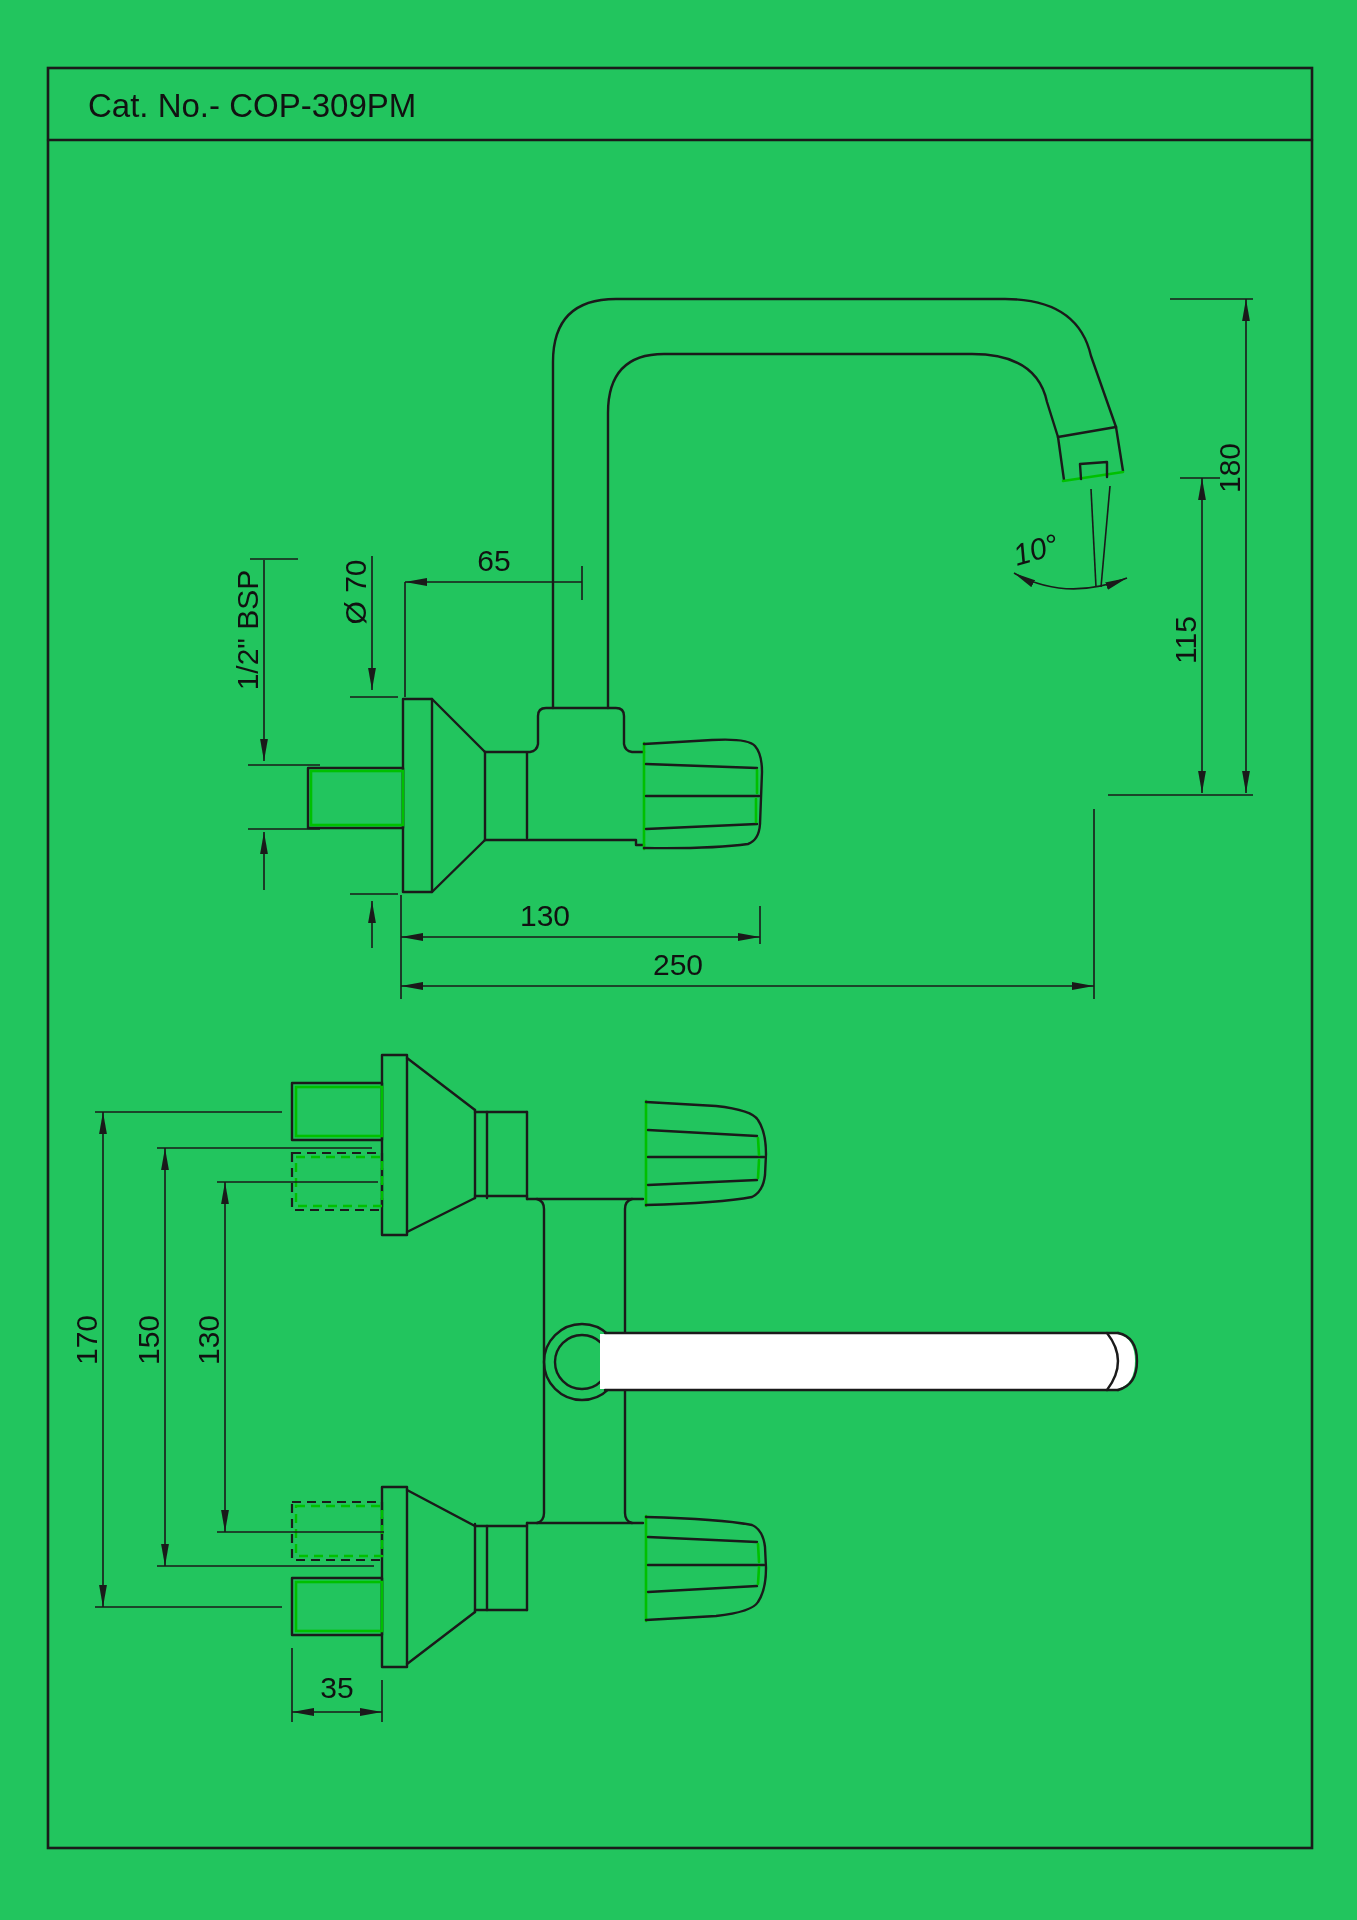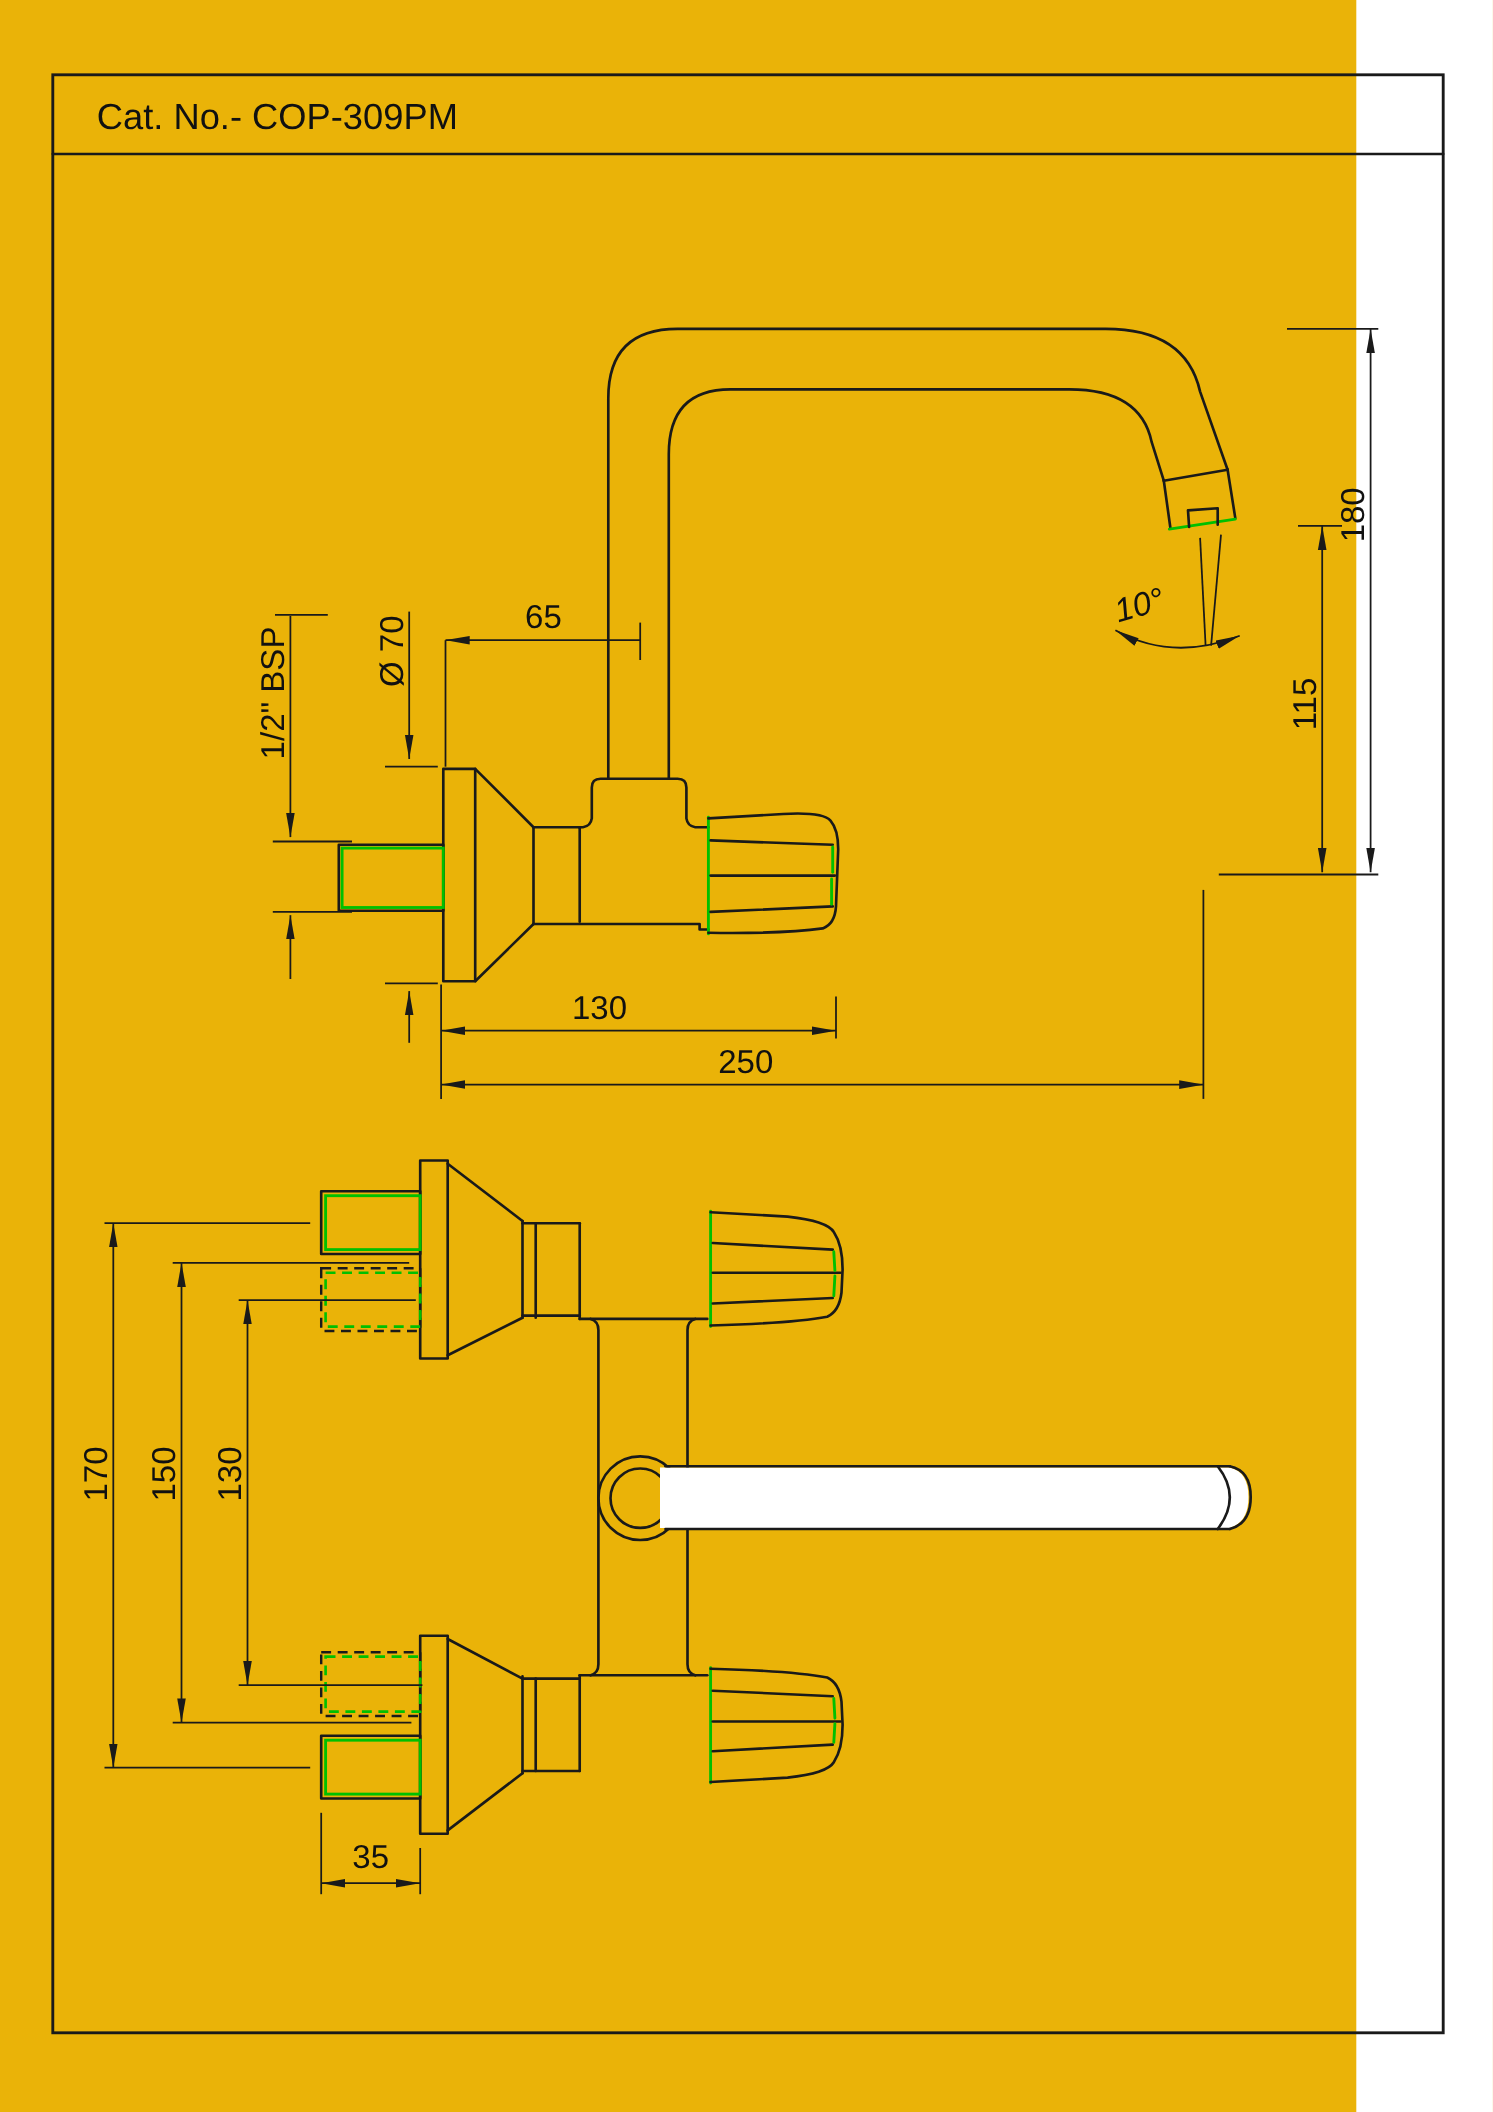--- a/index.html
+++ b/index.html
@@ -1,16 +1,16 @@
 <!DOCTYPE html>
 <html><head>
 <meta charset="utf-8">
 <style>
   html,body{margin:0;padding:0;background:#ffffff;}
-  .sheet{width:1233px;height:1920px;background:#eab308;position:relative;font-family:"Liberation Sans",sans-serif;}
+  .sheet{width:1357px;height:1920px;background:#22c55e;position:relative;font-family:"Liberation Sans",sans-serif;}
   svg{display:block;}
   .outline{fill:none;stroke:#1a1a1a;stroke-width:2.4;stroke-linecap:round;stroke-linejoin:round;}
   .thin{fill:none;stroke:#1a1a1a;stroke-width:1.6;stroke-linecap:butt;}
   .green{fill:none;stroke:#00c000;stroke-width:2.6;stroke-linecap:round;}
   .greendash{fill:none;stroke:#00c000;stroke-width:2.4;stroke-dasharray:9 6;}
   .blackdash{fill:none;stroke:#1a1a1a;stroke-width:2.2;stroke-dasharray:9 6;}
   .dimtext{font-size:30px;fill:#111;font-family:"Liberation Sans",sans-serif;}
   .titletext{font-size:33px;fill:#111;font-family:"Liberation Sans",sans-serif;}
   .angletext{font-size:30px;font-style:italic;fill:#111;font-family:"Liberation Sans",sans-serif;}
   .whitefill{fill:#ffffff;stroke:none;}

